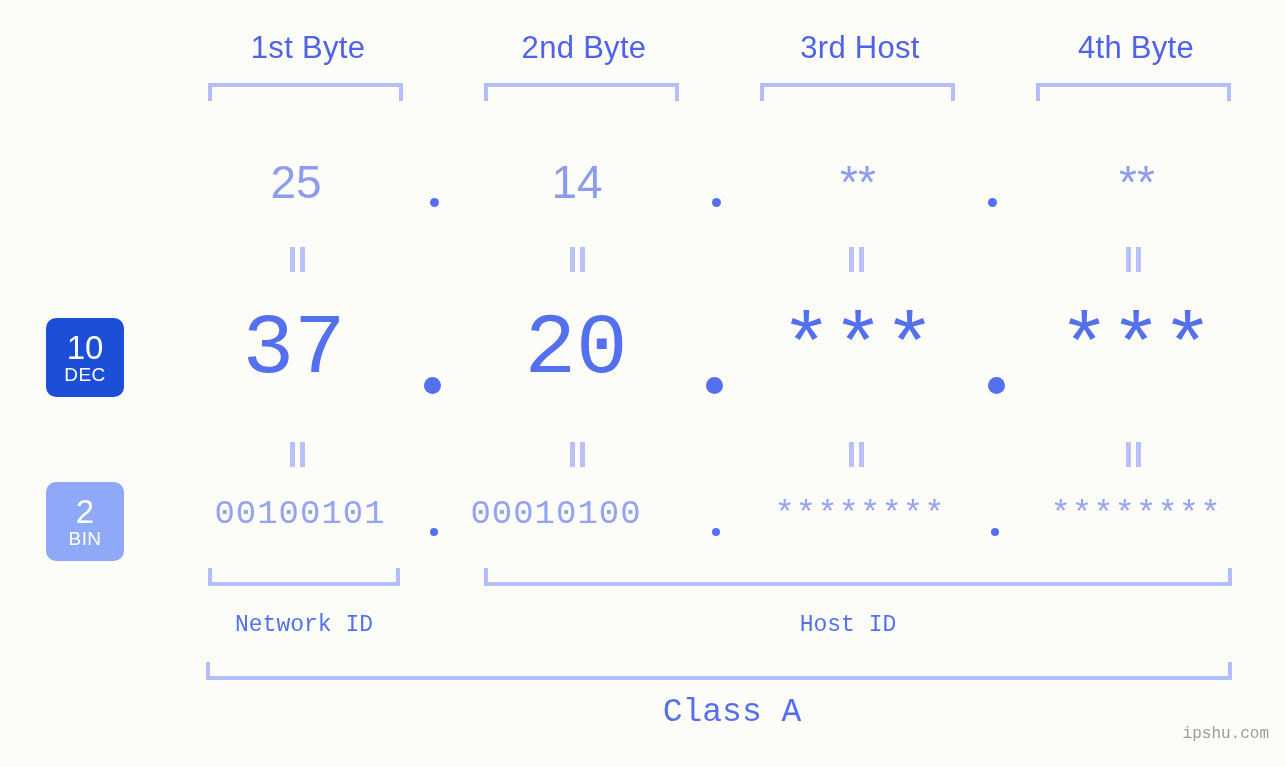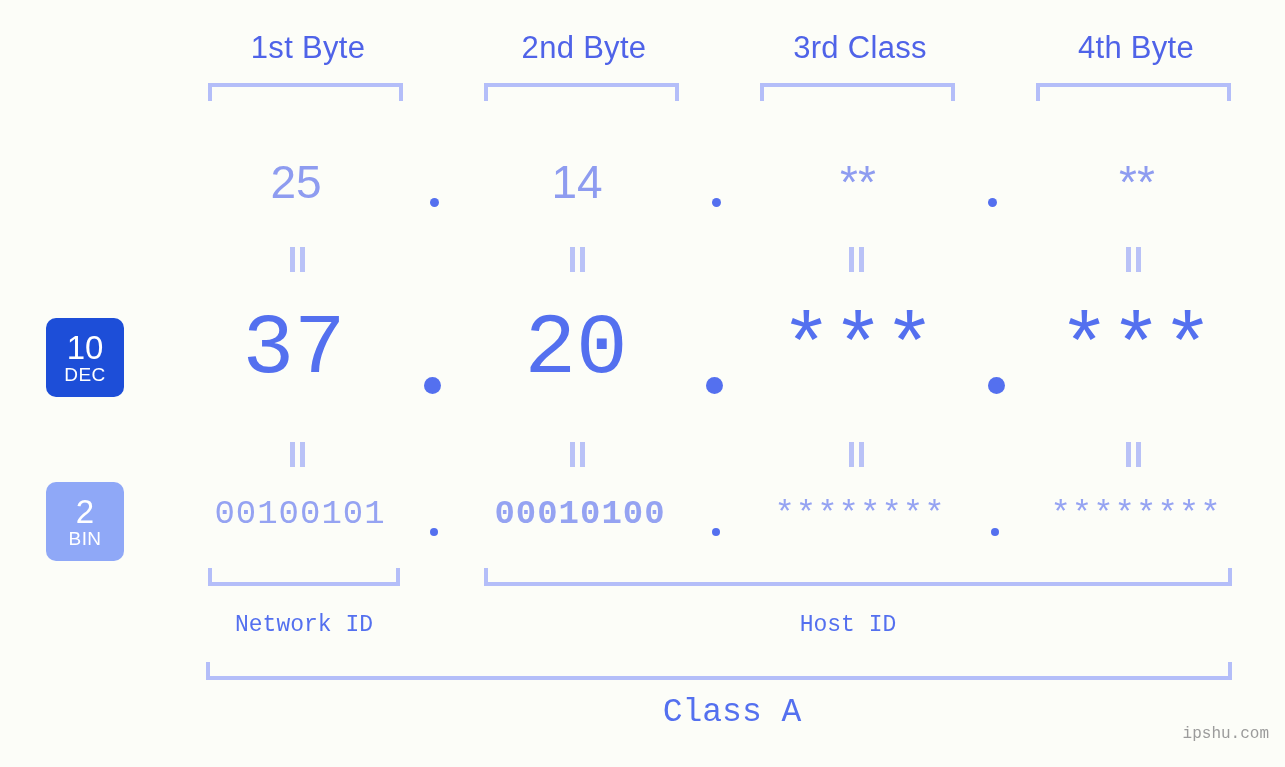--- a/index.html
+++ b/index.html
@@ -159,21 +159,21 @@
     white-space: nowrap;
   }
 </style>
 </head>
 <body>
 
 <div id="stage">
 
   <div class="byte-header" style="left:198px;">1st Byte</div>
   <div class="byte-header" style="left:474px;">2nd Byte</div>
-  <div class="byte-header" style="left:750px;">3rd Class</div>
+  <div class="byte-header" style="left:750px;">3rd Host</div>
   <div class="byte-header" style="left:1026px;">4th Byte</div>
 
   <div class="bracket bracket-down" style="left:208px;  top:83px; width:195px;"></div>
   <div class="bracket bracket-down" style="left:484px;  top:83px; width:195px;"></div>
   <div class="bracket bracket-down" style="left:760px;  top:83px; width:195px;"></div>
   <div class="bracket bracket-down" style="left:1036px; top:83px; width:195px;"></div>
 
   <div class="base-badge" style="top:318px; background:#1d4ed8;">
     <span class="num">10</span>
     <span class="abbr">DEC</span>
@@ -232,21 +232,21 @@
       <i class="a"></i>
       <i class="b"></i>
     </div>
   <div class="eq-mark" style="left:1124px; top:442px;">
       <i class="a"></i>
       <i class="b"></i>
     </div>
 
   <div class="row-bin">
     <div class="val-cell" style="left:190px;  top:495px; width:220px;">00100101</div>
-    <div class="val-cell" style="left:470px;  top:495px; width:220px;font-weight:bold;">00010100</div>
+    <div class="val-cell" style="left:446px;  top:495px; width:220px;">00010100</div>
     <div class="val-cell" style="left:750px;  top:495px; width:220px;">********</div>
     <div class="val-cell" style="left:1026px; top:495px; width:220px;">********</div>
     <div class="dot dot-bin" style="left:430px; top:528px;"></div>
     <div class="dot dot-bin" style="left:712px; top:528px;"></div>
     <div class="dot dot-bin" style="left:991px; top:528px;"></div>
   </div>
 
   <div class="bracket bracket-up" style="left:208px; top:568px; width:192px;"></div>
   <div class="bracket bracket-up" style="left:484px; top:568px; width:748px;"></div>
 

